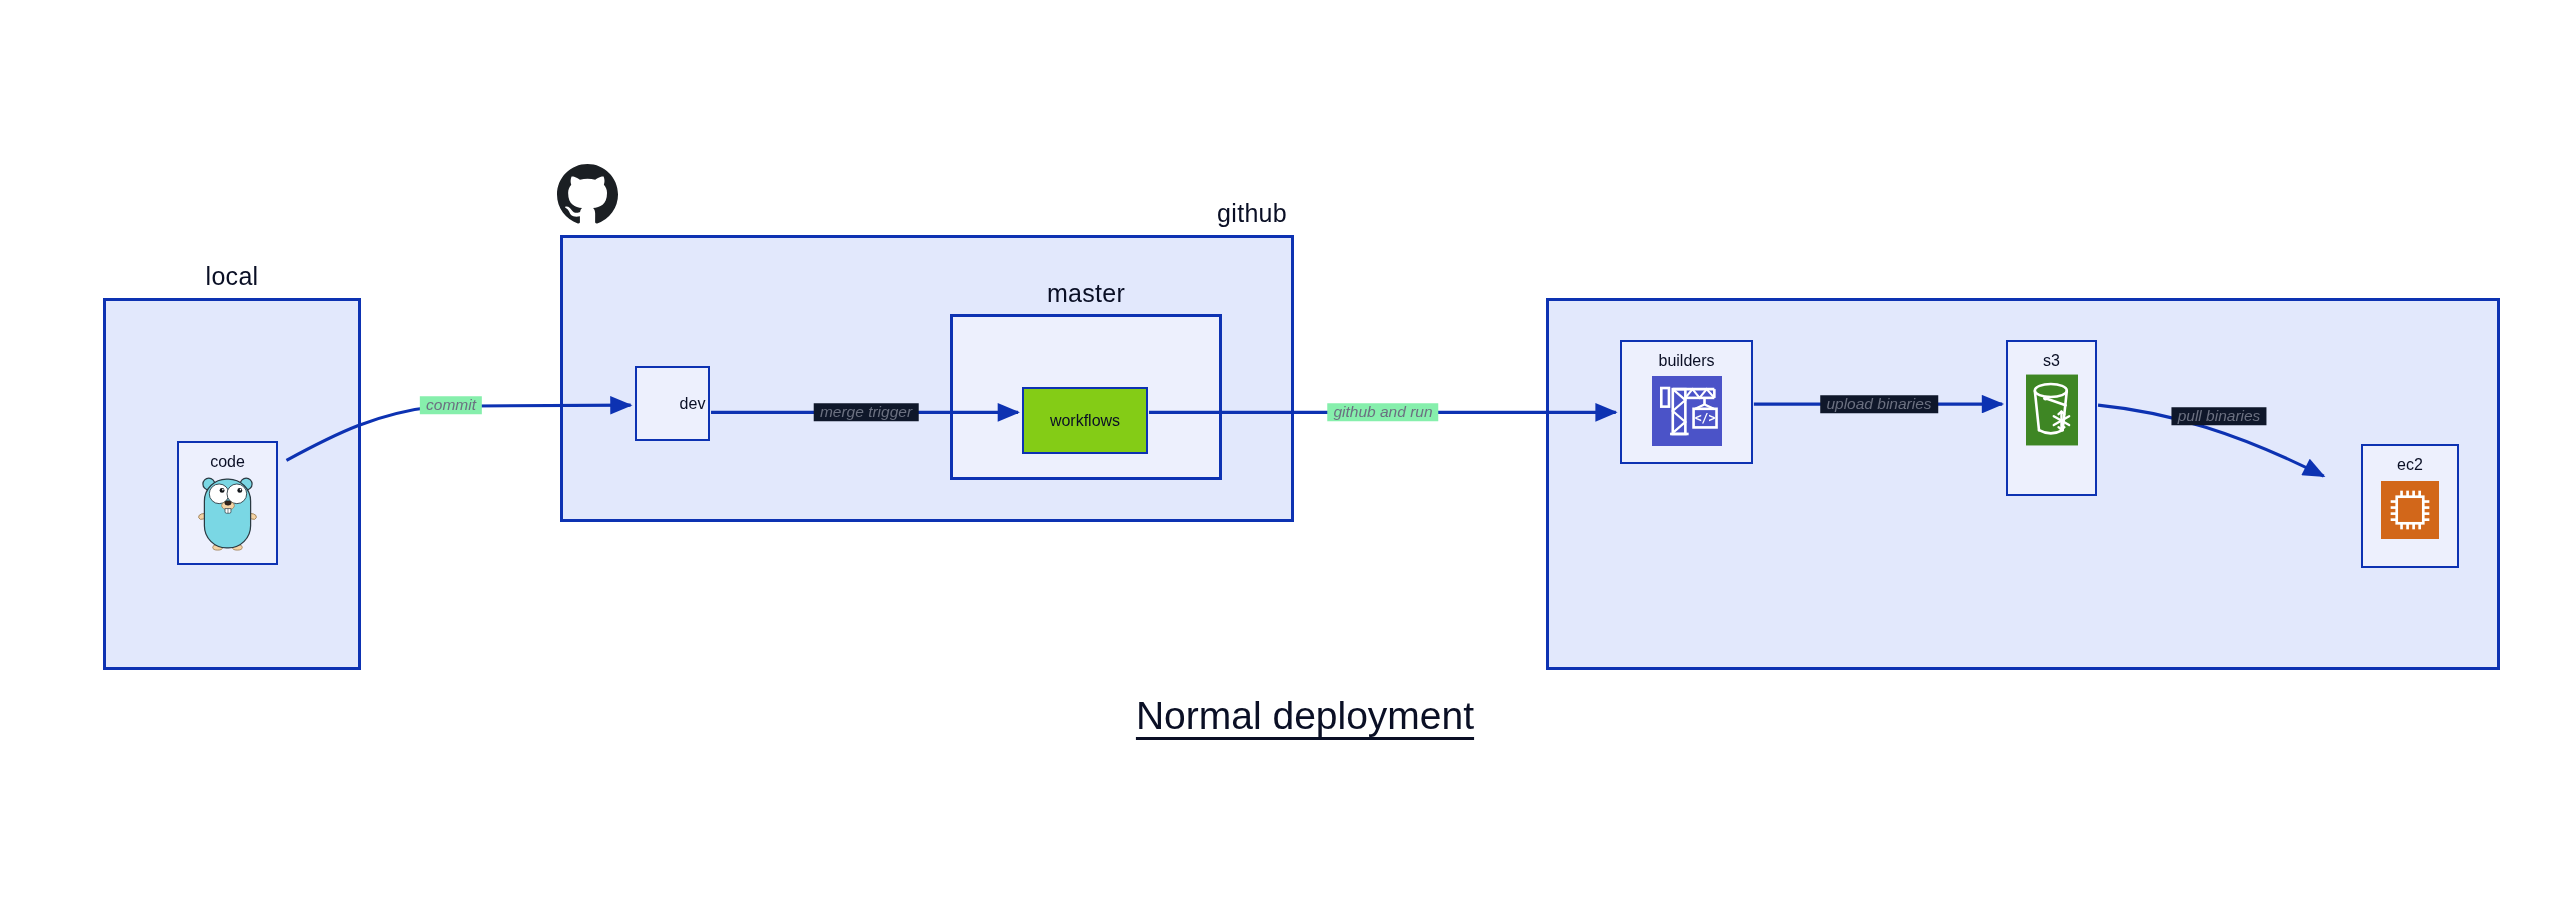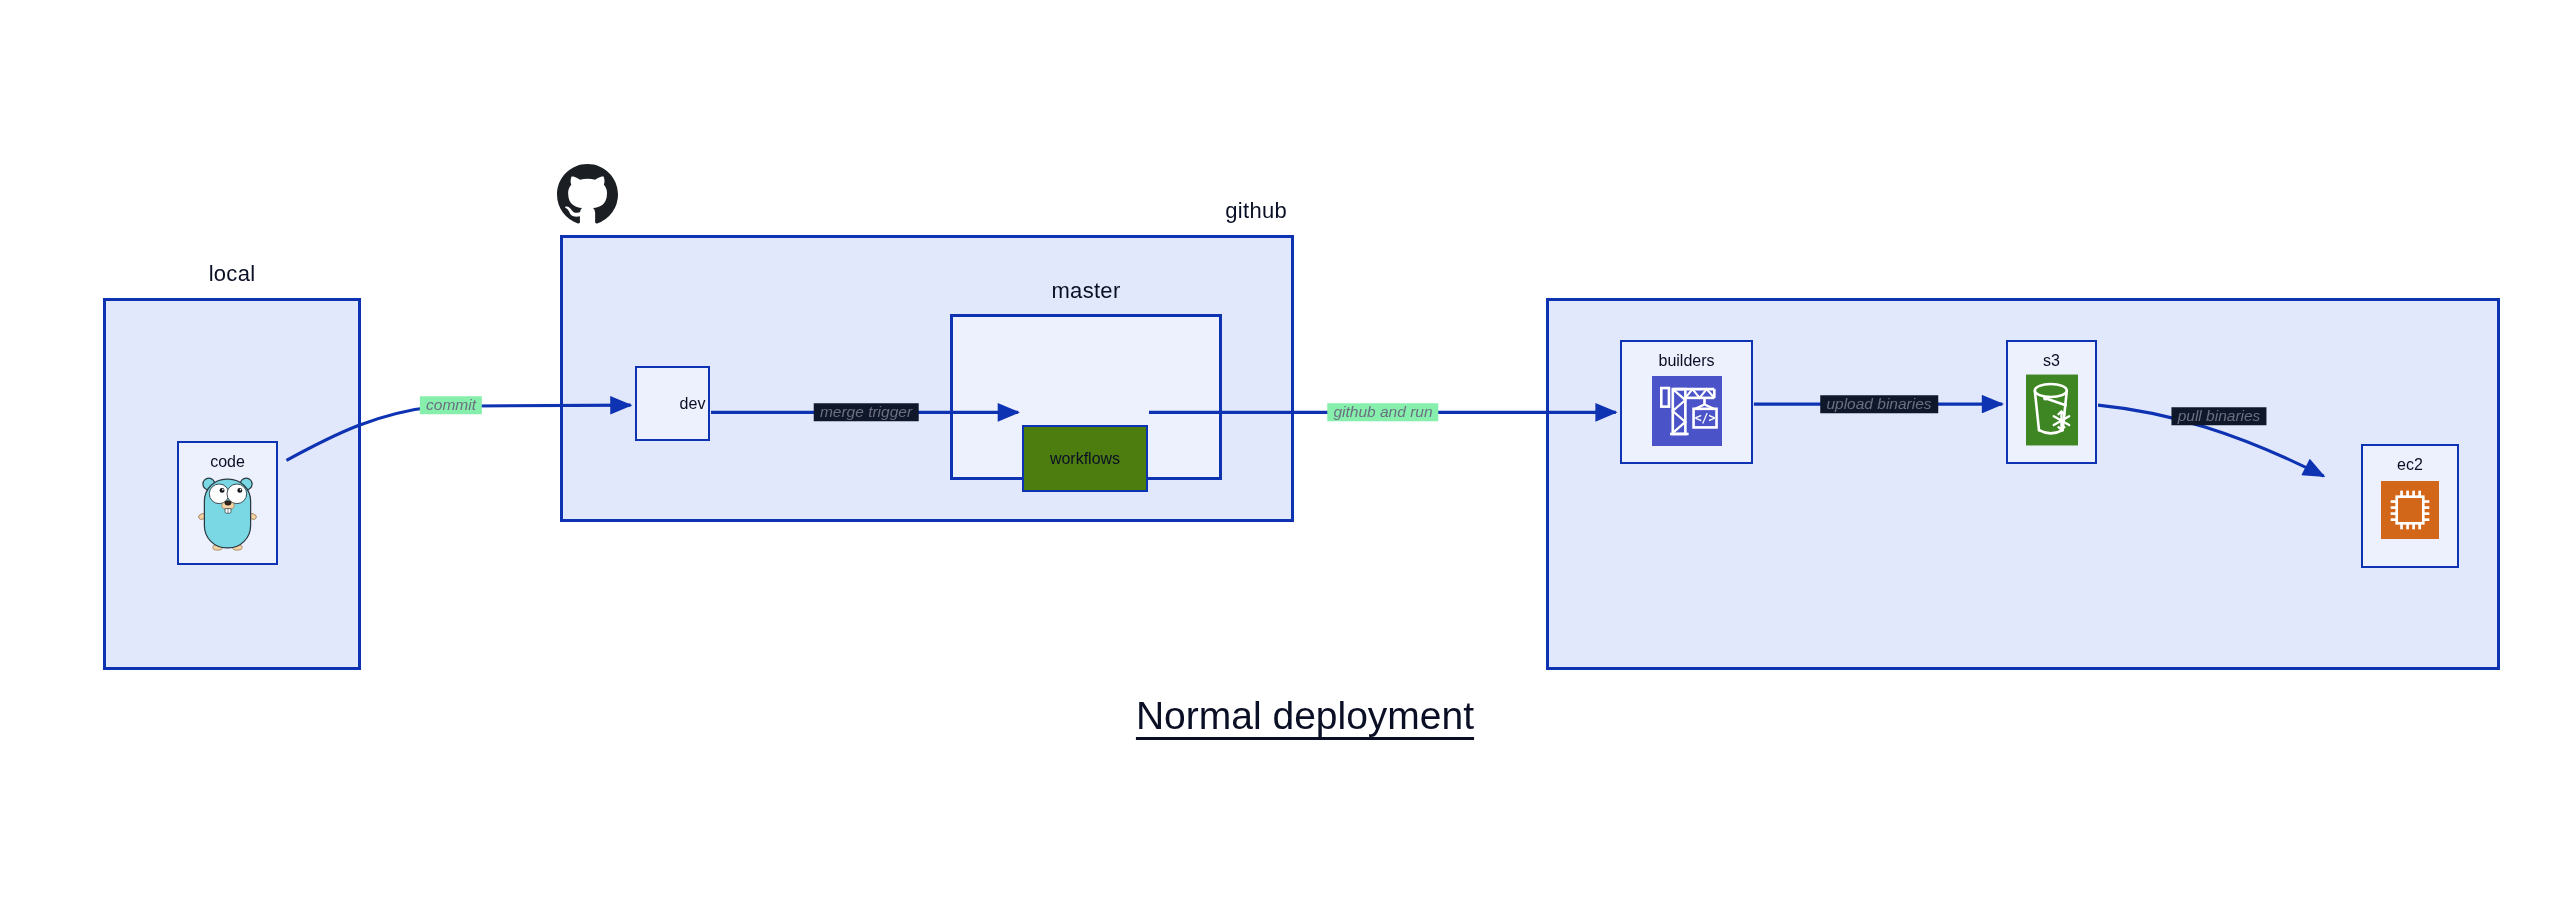--- a/index.html
+++ b/index.html
@@ -26,37 +26,37 @@
     border: 3.6px solid #0D32B2;
     box-sizing: border-box;
   }
   .container-box.mid {
     background: #EDF0FD;
     border-width: 3.1px;
   }
 
   .container-label {
     position: absolute;
-    font-size: 22px;
+    font-size: 25px;
     line-height: 1.12;
     color: #0A0F25;
     letter-spacing: 0.3px;
   }
 
   
   .node-box {
     position: absolute;
     background: #EDF0FD;
     border: 2.6px solid #0D32B2;
     box-sizing: border-box;
     display: flex;
     flex-direction: column;
     align-items: center;
   }
-  .node-box.leaf3 { background: #4d7c0f; margin-top: 38px; }
+  .node-box.leaf3 { background: #84cc16; }
   .node-box.center { justify-content: center; }
   .node-box.top { padding-top: 10.3px; }
 
   .node-label {
     font-size: 16px;
     font-weight: 400;
     color: #0A0F25;
     white-space: nowrap;
   }
 
@@ -171,21 +171,21 @@
         <line x1="57" y1="12" x2="57" y2="20"></line>
         <line x1="16.5" y1="53" x2="33.5" y2="53"></line>
         <line x1="48" y1="20" x2="48" y2="26"></line>
         <polyline points="39.5,30 48,26 56.5,30" stroke-width="2"></polyline>
         <rect x="38" y="30" width="21" height="17"></rect>
       </g>
       <text x="48.5" y="42.5" text-anchor="middle" fill="#ffffff" stroke="none" font-family="DejaVu Sans Mono, monospace" font-size="10.5" font-weight="bold">&lt;/&gt;</text>
     </svg>
   </div>
 
-  <div class="node-box top" style="left:2006px; top:340px; width:91px; height:124px;">
+  <div class="node-box top" style="left:2006px; top:340px; width:91px; height:156px;">
     <div class="node-label">s3</div>
     <svg class="icon-svg" style="margin-top:4.1px;" width="52" height="72" viewBox="0 0 44 60" xmlns="http://www.w3.org/2000/svg">
       <rect x="0" y="0" width="44" height="60" fill="#3E8624"></rect>
       <g stroke="#ffffff" stroke-width="2.2" fill="none" stroke-linecap="round">
         <ellipse cx="21" cy="13.5" rx="13.5" ry="5.5"></ellipse>
         <path d="M7.5 14 L11 47"></path>
         <path d="M34.5 14 L31 47"></path>
         <path d="M11 47 Q21 52.5 31 47"></path>
         <line x1="16.5" y1="20" x2="33.5" y2="26"></line>
       </g>

